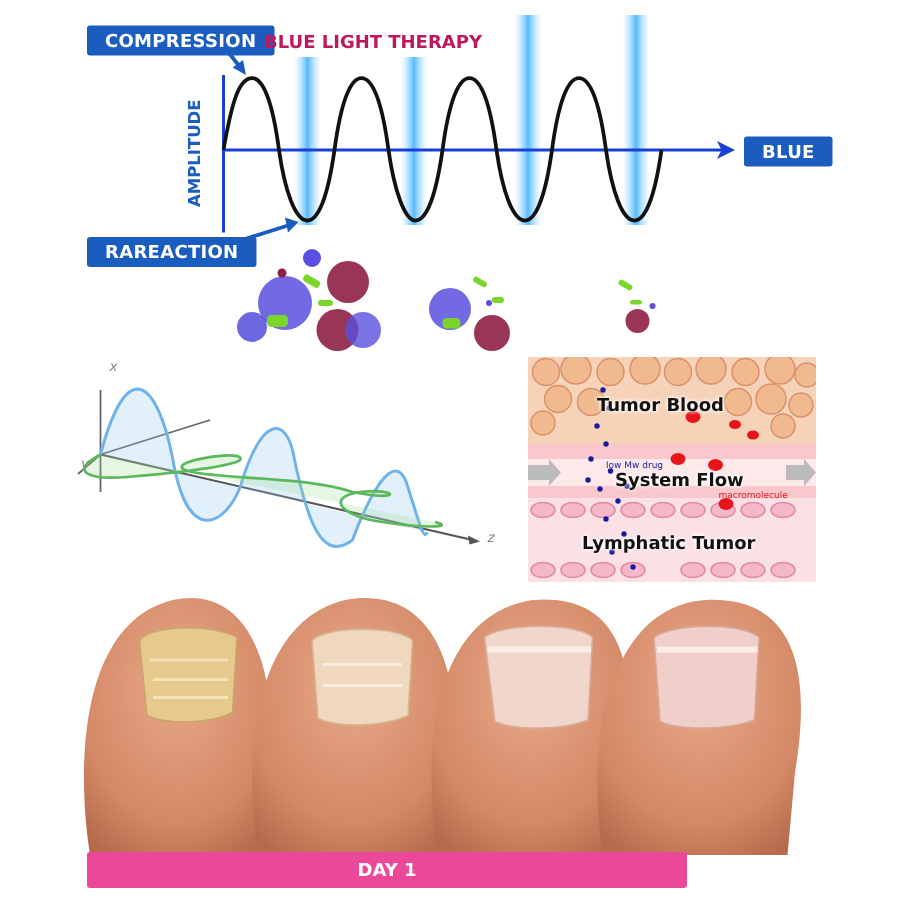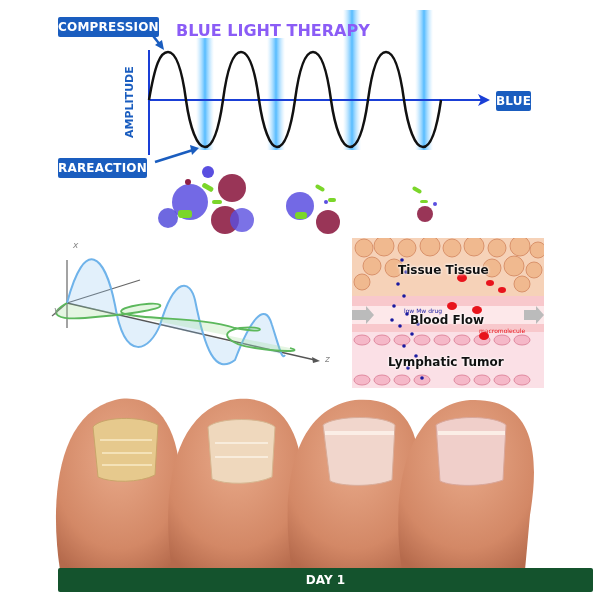--- a/index.html
+++ b/index.html
@@ -1,35 +1,35 @@
 <!DOCTYPE html>
 <html><head>
 <meta charset="utf-8">
 <style>
   html, body { margin: 0; padding: 0; background: #ffffff; }
   body { width: 600px; height: 600px; position: relative; overflow: hidden;
          font-family: "Liberation Sans", "DejaVu Sans", sans-serif; }
   .abs { position: absolute; }
   .label-box {
     position: absolute; background: #1a5dbf; color: #fff; font-weight: bold;
-    font-size: 12px; padding: 3px 0; border-radius: 2px; letter-spacing: 0.2px;
+    font-size: 12px; padding: 3px 12px; border-radius: 2px; letter-spacing: 0.2px;
     font-family: "DejaVu Sans", sans-serif;
   }
   .title-text {
-    position: absolute; color: #8b5cf6; font-weight: bold; font-size: 16px;
+    position: absolute; color: #be185d; font-weight: bold; font-size: 12px;
     font-family: "DejaVu Sans", sans-serif;
   }
   .amp-text {
     position: absolute; color: #1a5dbf; font-weight: bold; font-size: 11px;
     transform: rotate(-90deg); transform-origin: left top;
     font-family: "DejaVu Sans", sans-serif;
   }
   .day-bar {
-    position: absolute; left: 58px; top: 568px; width: 535px; height: 24px;
-    background: #14532d; border-radius: 2px; display: flex;
+    position: absolute; left: 58px; top: 568px; width: 400px; height: 24px;
+    background: #ec4899; border-radius: 2px; display: flex;
   }
   .day-label {
     flex: 1; color: #fff; font-weight: bold; font-size: 12px; text-align: center;
     line-height: 24px; font-family: "DejaVu Sans", sans-serif;
   }
   .tissue-label {
     position: absolute; font-weight: bold; color: #111; font-size: 12px;
     text-shadow: 0 0 3px #fff, 0 0 3px #fff;
     font-family: "DejaVu Sans", sans-serif;
   }
@@ -180,23 +180,23 @@
       <circle cx="48" cy="88" r="1.8"></circle>
         <circle cx="60" cy="96" r="1.8"></circle>
         <circle cx="52" cy="108" r="1.8"></circle>
       <circle cx="64" cy="118" r="1.8"></circle>
         <circle cx="56" cy="130" r="1.8"></circle>
         <circle cx="70" cy="140" r="1.8"></circle>
       <circle cx="40" cy="82" r="1.8"></circle>
         <circle cx="66" cy="86" r="1.8"></circle>
     </g>
   </svg>
-  <div class="tissue-label" style="left:398px;top:263px">Tissue Tissue</div>
+  <div class="tissue-label" style="left:398px;top:263px">Tumor Blood</div>
   <div class="tiny-label" style="left:404px;top:307px;color:#1a1aa0">low Mw drug</div>
-  <div class="tissue-label" style="left:410px;top:313px">Blood Flow</div>
+  <div class="tissue-label" style="left:410px;top:313px">System Flow</div>
   <div class="tiny-label" style="left:479px;top:327px;color:#e8141c">macromolecule</div>
   <div class="tissue-label" style="left:388px;top:355px">Lymphatic Tumor</div>
 </div>
 
 <svg class="abs" style="left:40px;top:385px" width="520" height="185">
   <defs>
     <radialGradient id="skin" cx="0.5" cy="0.35" r="0.75">
       <stop offset="0" stop-color="#e8a989"></stop>
       <stop offset="0.7" stop-color="#d38866"></stop>
       <stop offset="1" stop-color="#b56a4c"></stop>

